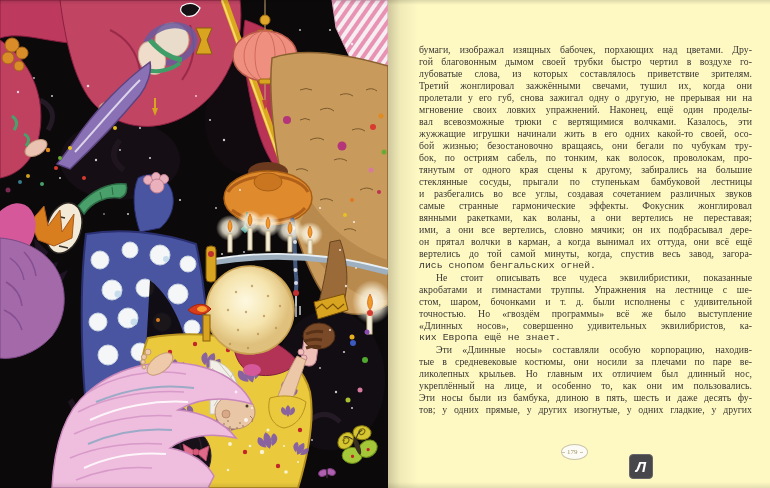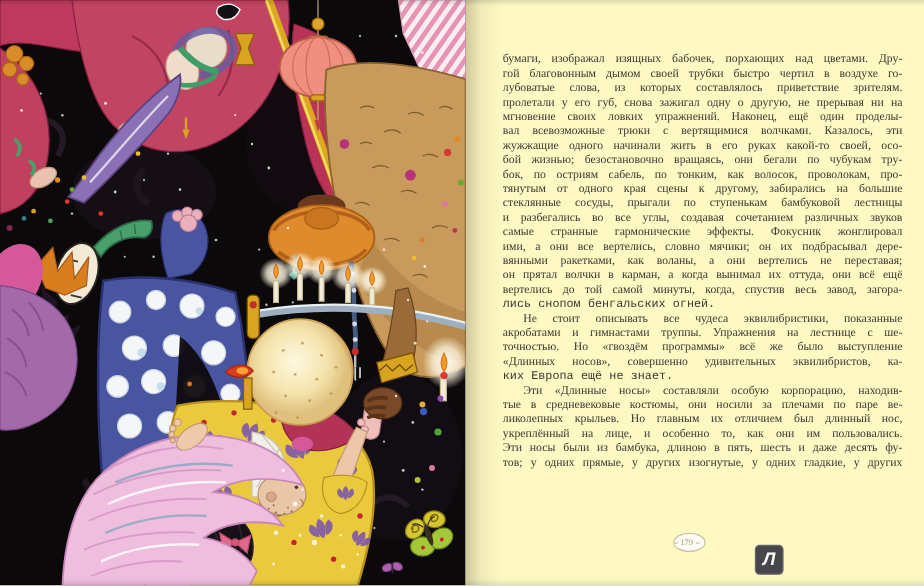--- a/index.html
+++ b/index.html
@@ -477,37 +477,39 @@
       </g>
     </svg>
   </div>
 
   <div class="gutter"></div>
 
   <div class="text-column">
       <div class="line">бумаги, изображал изящных бабочек, порхающих над цветами. Дру-</div>
       <div class="line">гой благовонным дымом своей трубки быстро чертил в воздухе го-</div>
       <div class="line">лубоватые слова, из которых составлялось приветствие зрителям.</div>
+      <div class="line">Третий жонглировал зажжёнными свечами, тушил их, когда они</div>
       <div class="line">пролетали у его губ, снова зажигал одну о другую, не прерывая ни на</div>
       <div class="line">мгновение своих ловких упражнений. Наконец, ещё один проделы-</div>
       <div class="line">вал всевозможные трюки с вертящимися волчками. Казалось, эти</div>
-      <div class="line">жужжащие одного начинали жить в его руках какой-то своей, осо-</div>
+      <div class="line">жужжащие игрушки начинали жить в его одних какой-то своей, осо-</div>
       <div class="line">бой жизнью; безостановочно вращаясь, они бегали по чубукам тру-</div>
       <div class="line">бок, по остриям сабель, по тонким, как волосок, проволокам, про-</div>
       <div class="line">тянутым от одного края сцены к другому, забирались на большие</div>
       <div class="line">стеклянные сосуды, прыгали по ступенькам бамбуковой лестницы</div>
       <div class="line">и разбегались во все углы, создавая сочетанием различных звуков</div>
       <div class="line">самые странные гармонические эффекты. Фокусник жонглировал</div>
+      <div class="line">вянными ракетками, как воланы, а они вертелись не переставая;</div>
       <div class="line">ими, а они все вертелись, словно мячики; он их подбрасывал дере-</div>
-      <div class="line">вянными ракетками, как воланы, а они вертелись не переставая;</div>
       <div class="line">он прятал волчки в карман, а когда вынимал их оттуда, они всё ещё</div>
       <div class="line">вертелись до той самой минуты, когда, спустив весь завод, загора-</div>
       <div class="line end">лись снопом бенгальских огней.</div>
       <div class="line ind">Не стоит описывать все чудеса эквилибристики, показанные</div>
       <div class="line">акробатами и гимнастами труппы. Упражнения на лестнице с ше-</div>
+      <div class="line">стом, шаром, бочонками и т. д. были исполнены с удивительной</div>
       <div class="line">точностью. Но «гвоздём программы» всё же было выступление</div>
       <div class="line">«Длинных носов», совершенно удивительных эквилибристов, ка-</div>
       <div class="line end">ких Европа ещё не знает.</div>
       <div class="line ind">Эти «Длинные носы» составляли особую корпорацию, находив-</div>
       <div class="line">тые в средневековые костюмы, они носили за плечами по паре ве-</div>
       <div class="line">ликолепных крыльев. Но главным их отличием был длинный нос,</div>
       <div class="line">укреплённый на лице, и особенно то, как они им пользовались.</div>
       <div class="line">Эти носы были из бамбука, длиною в пять, шесть и даже десять фу-</div>
       <div class="line">тов; у одних прямые, у других изогнутые, у одних гладкие, у других</div>
     </div>

